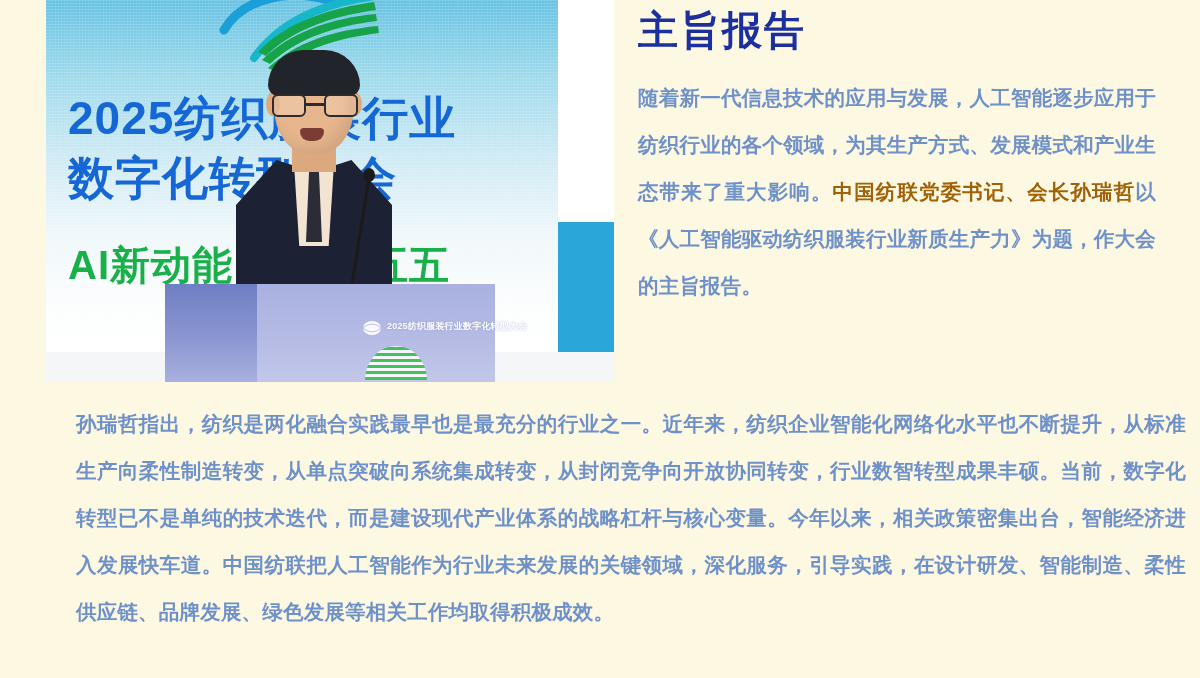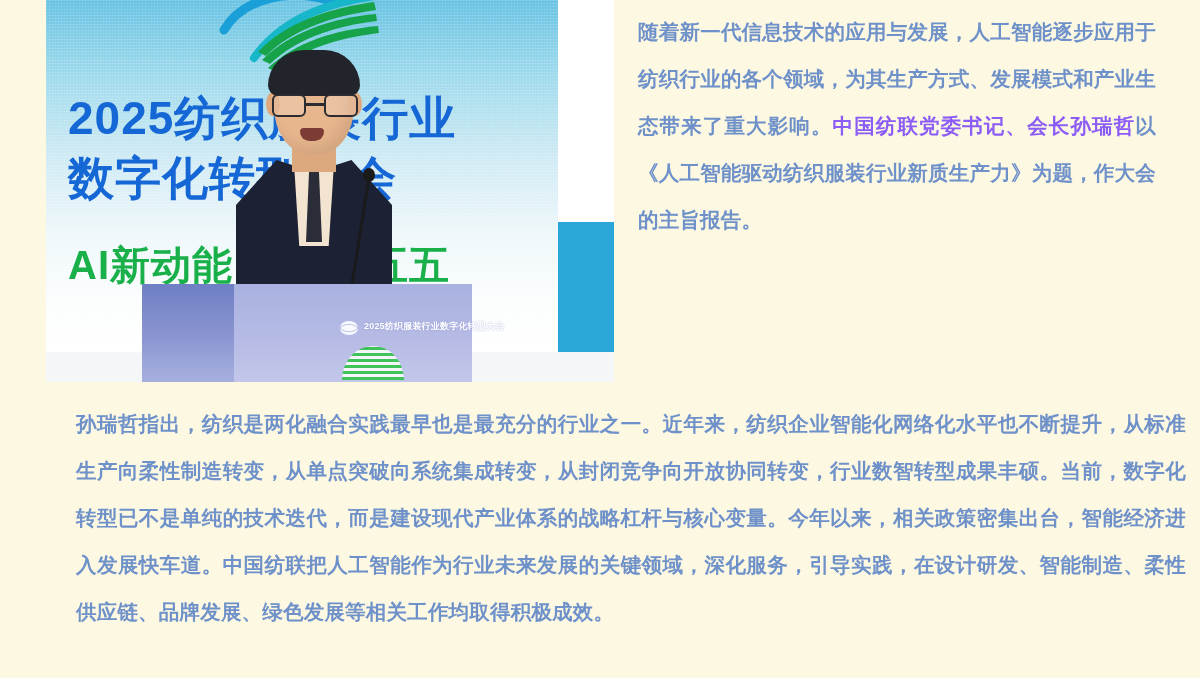--- a/index.html
+++ b/index.html
@@ -114,21 +114,21 @@
   .mic-stand {
     position:absolute; left:146px; top:118px; width:3px; height:110px;
     background:#1a1a1a; transform:rotate(9deg); transform-origin: top center;
   }
   .mic-head {
     position:absolute; left:141px; top:112px; width:12px; height:14px;
     background:#1a1a1a; border-radius:50%;
   }
 
   
-  .podium { position:absolute; left:96px; top:284px; width:330px; height:114px;border-radius:20px; }
+  .podium { position:absolute; left:119px; top:284px; width:330px; height:114px;border-radius:20px; }
   .podium-top-l {
     position:absolute; left:0; top:0; width:92px; height:98px;
     background:linear-gradient(180deg,#6f7fc4 0%,#8b96d1 55%,#a7b0de 100%);
   }
   .podium-top-r {
     position:absolute; left:92px; top:0; width:238px; height:98px;
     background:linear-gradient(180deg,#a9b1e0 0%,#b6bce5 60%,#c2c7ea 100%);
   }
   .podium-logo-mark {
     position:absolute; left:196px; top:36px; width:22px; height:16px;
@@ -161,21 +161,21 @@
   }
   .article-body {
     font-size:20.5px;
     line-height:47px;
     color:#6f91c9;
     font-weight:700;
     letter-spacing:.2px;
     text-align:justify;
   }
   .article-body b {
-    color:#8b5cf6;
+    color:#a16207;
     font-weight:800;
   }
 
   
   .wide-para {
     position:absolute;
     left:46px; top:400px;
     width:1110px;
     font-size:20.5px;
     line-height:47px;
@@ -240,20 +240,21 @@
           <ellipse cx="11" cy="8" rx="9" ry="7" fill="#ffffff" opacity=".92"></ellipse>
           <path d="M2 8 C 7 3, 15 3, 20 8" stroke="#b9c0e8" stroke-width="1" fill="none"></path>
           <path d="M2 8 C 7 13, 15 13, 20 8" stroke="#b9c0e8" stroke-width="1" fill="none"></path>
         </svg>
         <div class="podium-logo-text">2025纺织服装行业数字化转型大会</div>
         <div class="podium-hill"></div>
       </div>
     </div>
 
     <div class="article">
+      <h1 class="article-title">主旨报告</h1>
       <p class="article-body">
         <span>随着新一代信息技术的应用与发展，人工智能逐步应用于纺织行业的各个领域，为其生产方式、发展模式和产业生态带来了重大影响。</span><b>中国纺联党委书记、会长孙瑞哲</b><span>以《人工智能驱动纺织服装行业新质生产力》为题，作大会的主旨报告。</span>
       </p>
     </div>
   </div>
 
   <p class="wide-para">孙瑞哲指出，纺织是两化融合实践最早也是最充分的行业之一。近年来，纺织企业智能化网络化水平也不断提升，从标准生产向柔性制造转变，从单点突破向系统集成转变，从封闭竞争向开放协同转变，行业数智转型成果丰硕。当前，数字化转型已不是单纯的技术迭代，而是建设现代产业体系的战略杠杆与核心变量。今年以来，相关政策密集出台，智能经济进入发展快车道。中国纺联把人工智能作为行业未来发展的关键领域，深化服务，引导实践，在设计研发、智能制造、柔性供应链、品牌发展、绿色发展等相关工作均取得积极成效。</p>
 
 </div>
 

